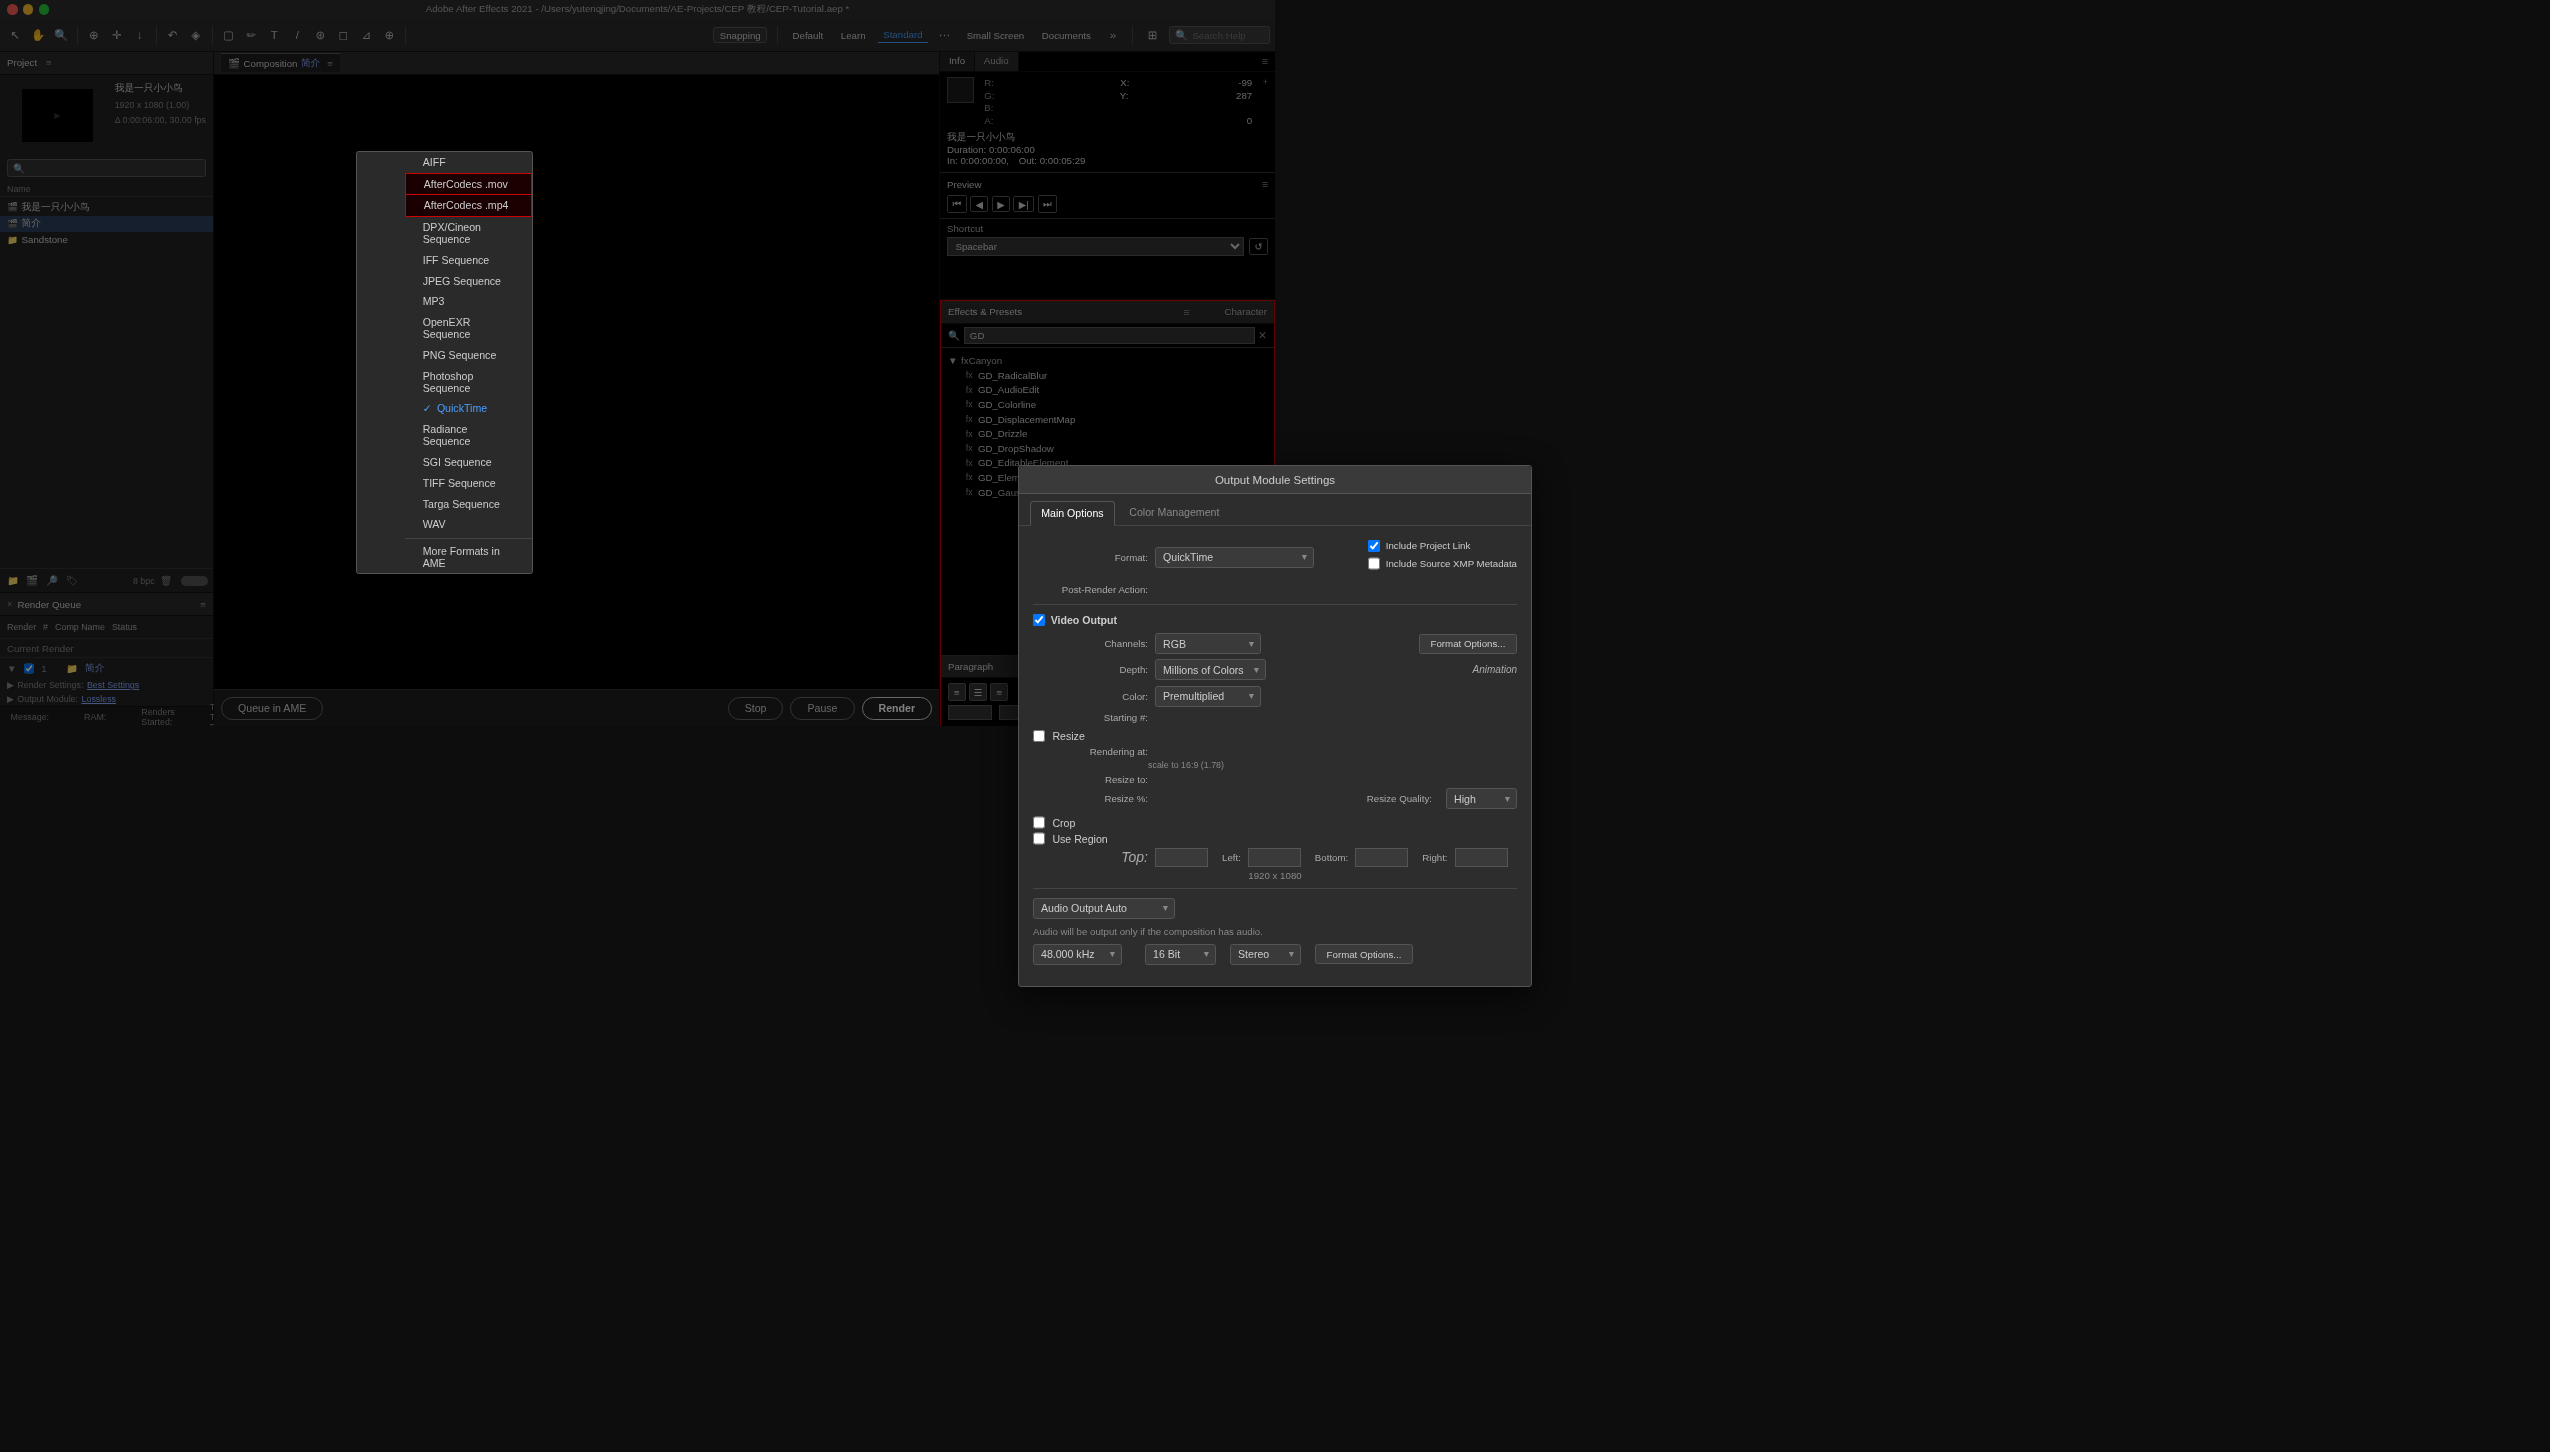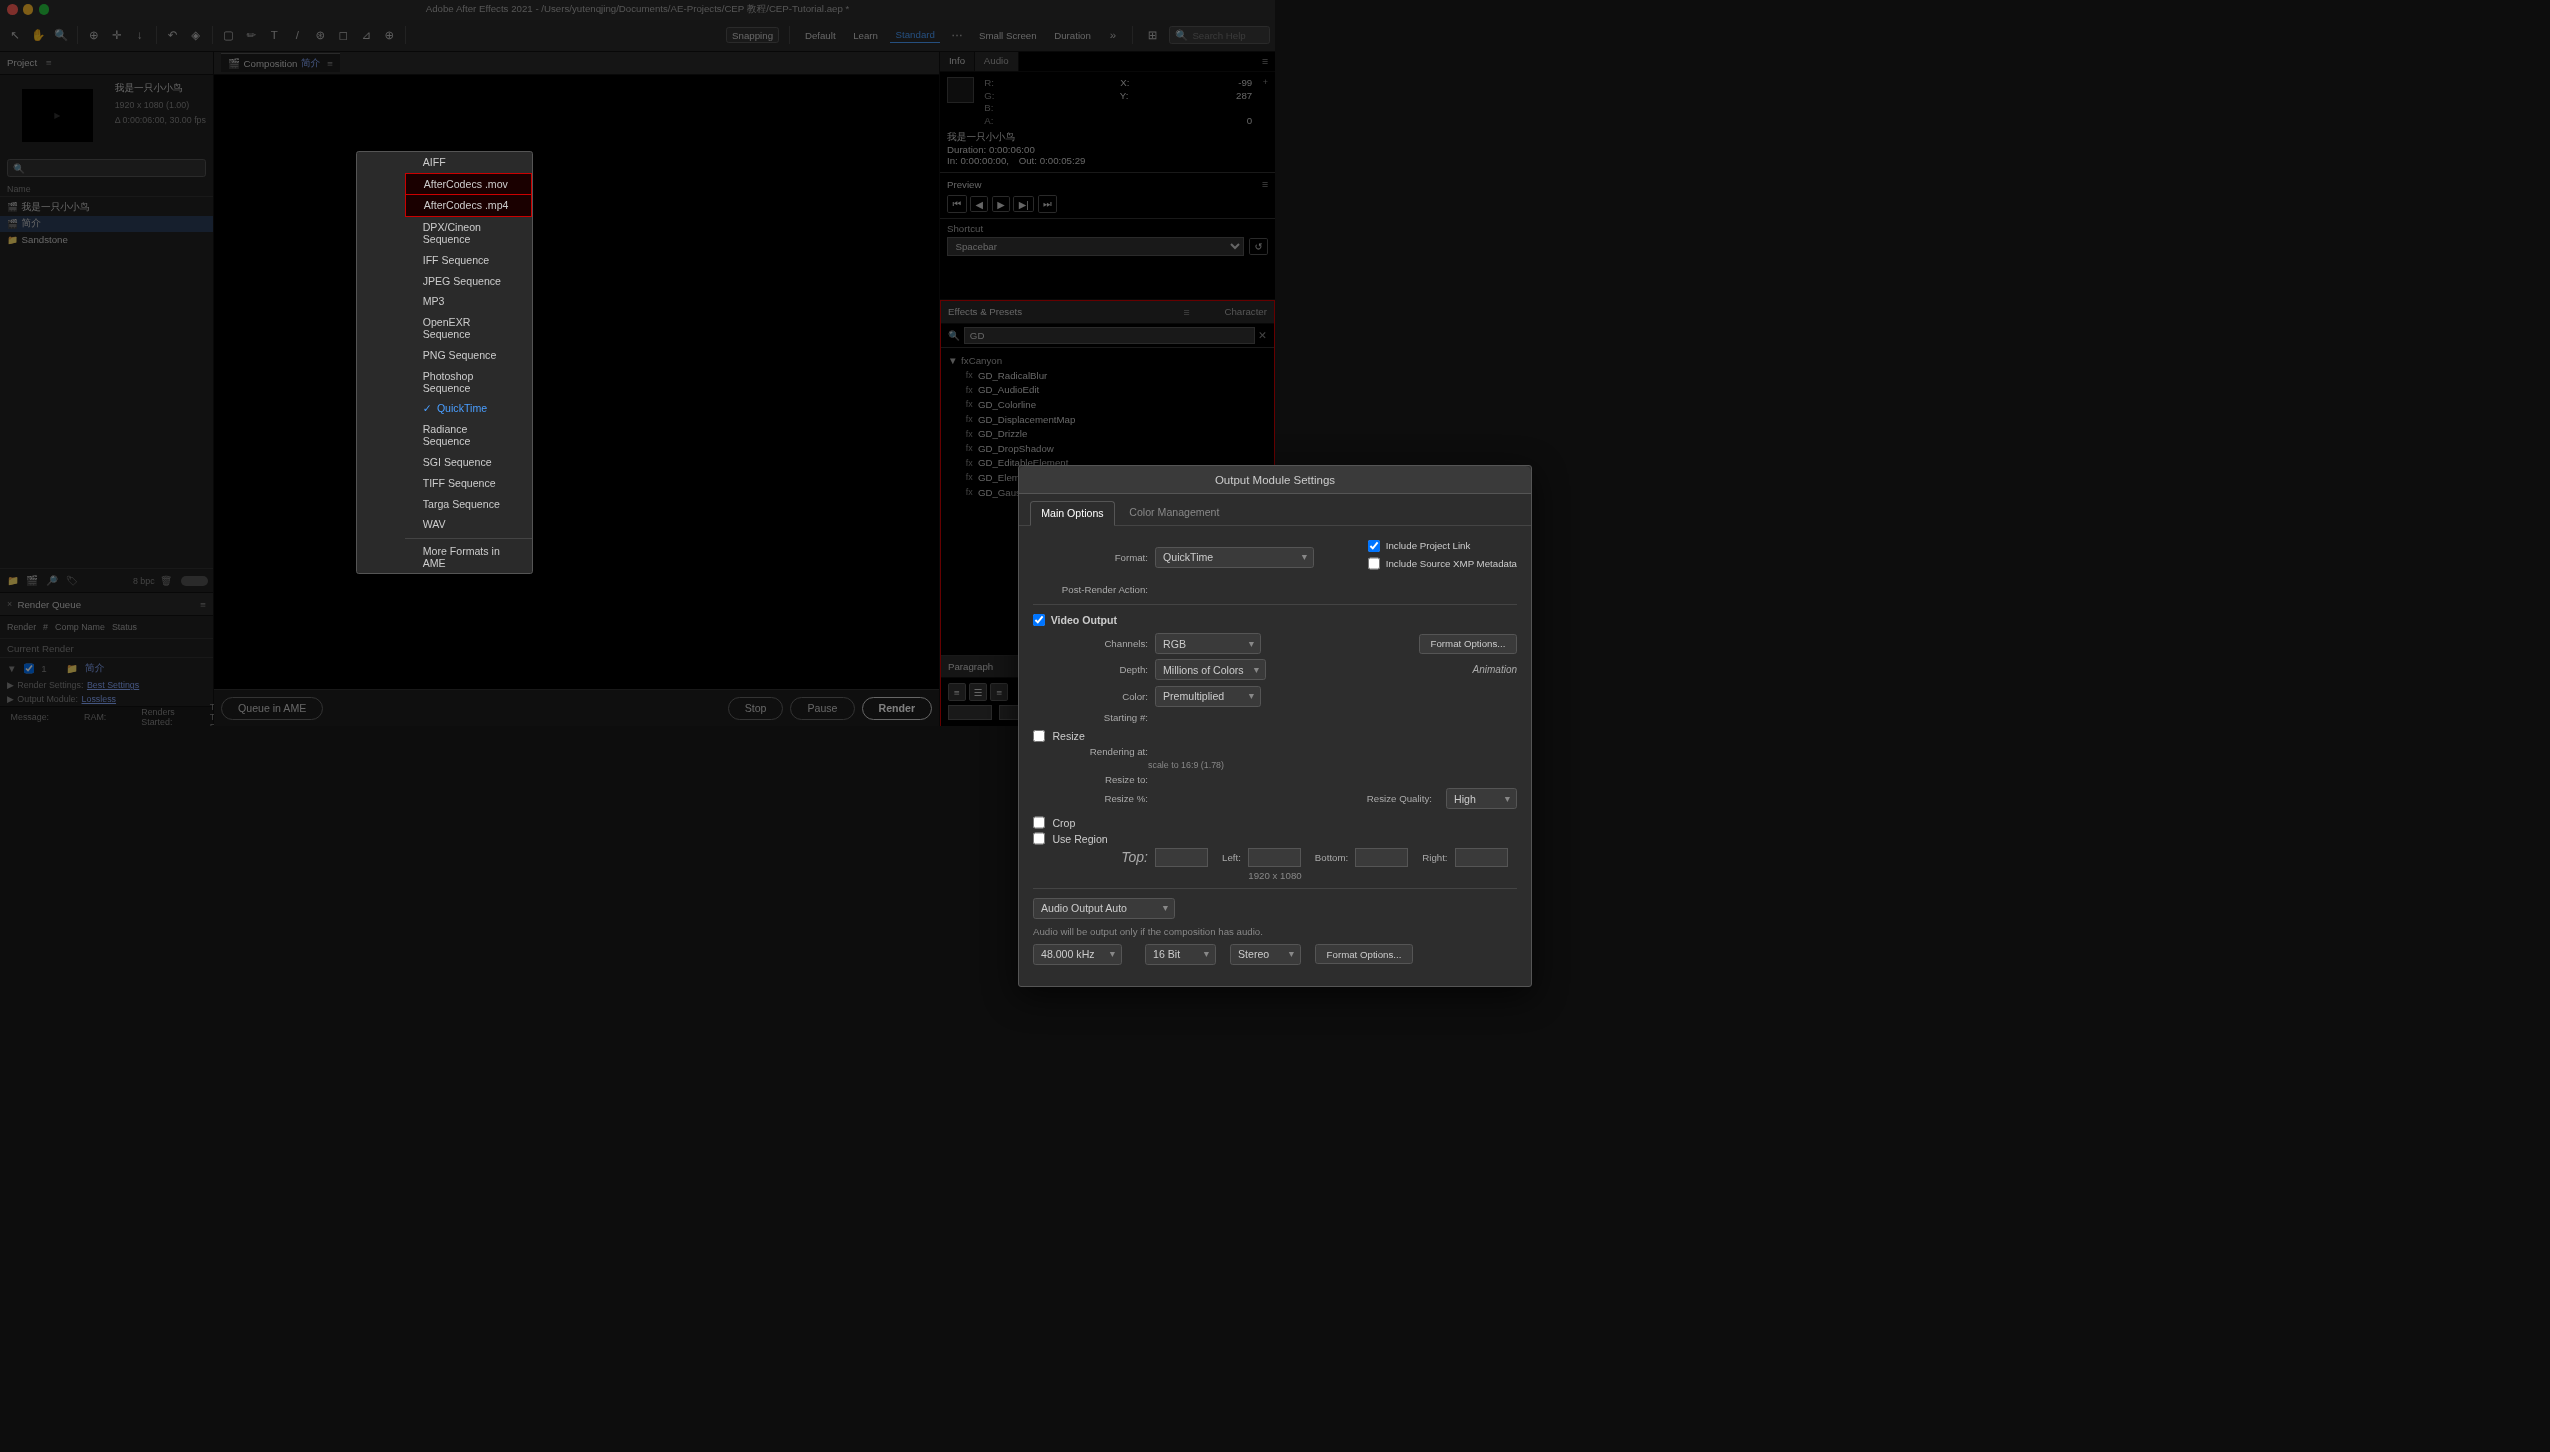--- a/index.html
+++ b/index.html
@@ -642,21 +642,21 @@
   <div class="toolbar-right">
     <div class="snapping-btn">
       <span>Snapping</span>
     </div>
     <div class="toolbar-sep"></div>
     <span class="workspace-btn">Default</span>
     <span class="workspace-btn">Learn</span>
     <span class="workspace-btn active">Standard</span>
     <span class="toolbar-icon">⋯</span>
     <span class="workspace-btn">Small Screen</span>
-    <span class="workspace-btn">Duration</span>
+    <span class="workspace-btn">Documents</span>
     <div class="toolbar-icon">»</div>
     <div class="toolbar-sep"></div>
     <div class="toolbar-icon">⊞</div>
     <div class="search-box">
       <span>🔍</span>
       <input type="text" placeholder="Search Help" style="">
     </div>
   </div>
 </div>
 

